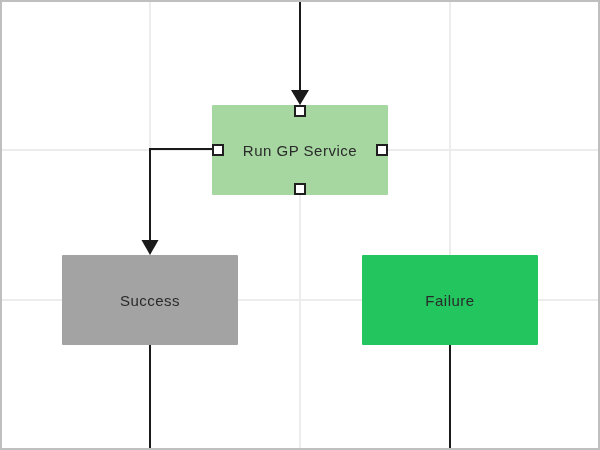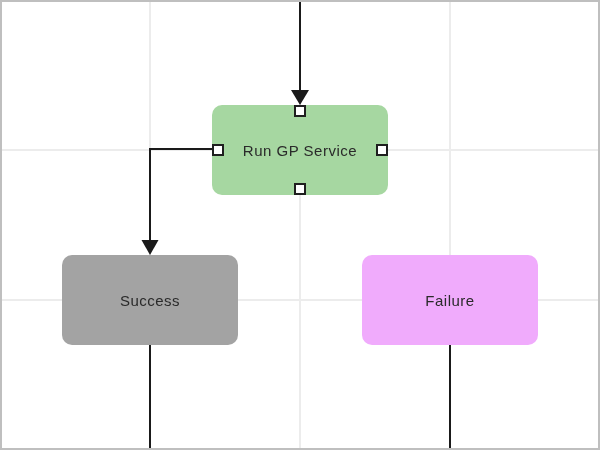--- a/index.html
+++ b/index.html
@@ -31,21 +31,21 @@
     position: absolute;
     left: 0; top: 0;
     width: 600px; height: 450px;
     z-index: 10;
   }
 
   .node {
     position: absolute;
     width: 176px;
     height: 90px;
-    border-radius: 10px;
+    border-radius: 1px;
     display: flex;
     align-items: center;
     justify-content: center;
     z-index: 20;
     cursor: default;
   }
   .node-label {
     font-size: 15px;
     font-weight: 400;
     letter-spacing: 0.5px;
@@ -103,21 +103,21 @@
   </svg>
 
   <div class="node node-step" style="background-color: rgb(166, 215, 161);">
     <span class="node-label">Run GP Service</span>
   </div>
 
   <div class="node node-success" style="background-color: #a3a3a3;">
     <span class="node-label">Success</span>
   </div>
 
-  <div class="node node-failure" style="background-color: #f0abfc;">
+  <div class="node node-failure" style="background-color: #22c55e;">
     <span class="node-label">Failure</span>
   </div>
 
   <div class="port port-top"></div>
   <div class="port port-bottom"></div>
   <div class="port port-left"></div>
   <div class="port port-right"></div>
 
   <div class="frame"></div>
 </div>

